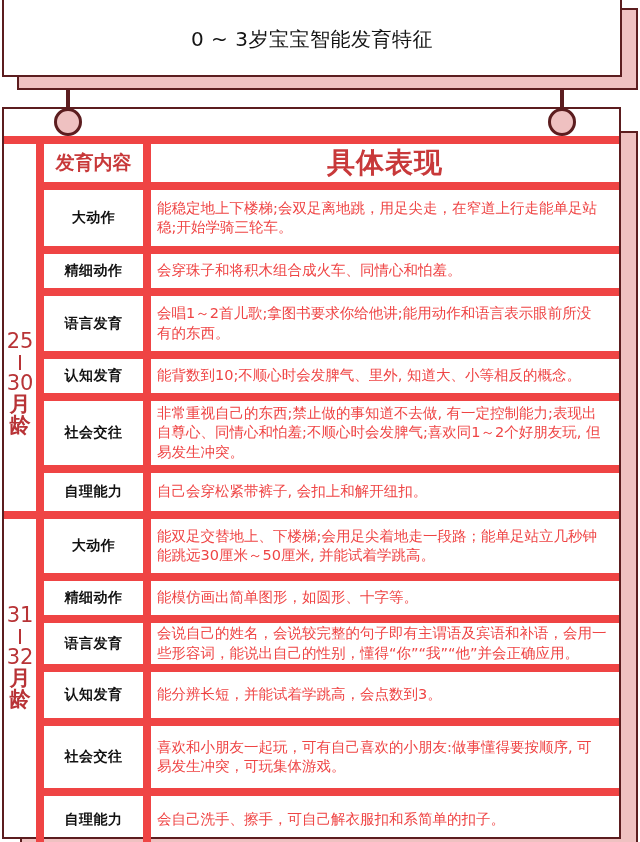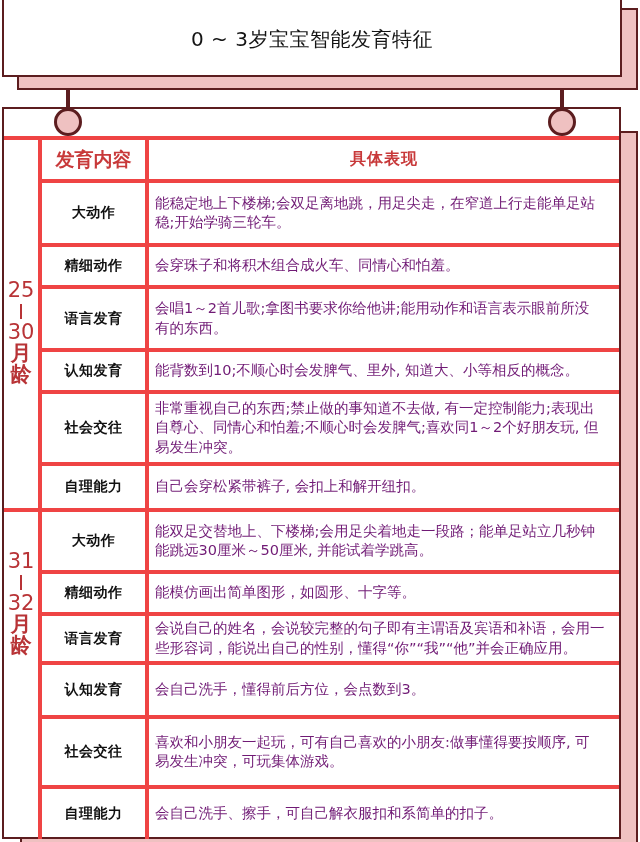--- a/index.html
+++ b/index.html
@@ -16,32 +16,32 @@
   .title-text { font-size:20px; color:#141414; letter-spacing:0.5px; padding-top:4px; }
   .connector { width:4px; height:22px; top:88px; background:#5c1d1f; }
   .circle { width:28px; height:28px; top:108px; border-radius:50%; background:#efc1c1; border:3px solid #5c1d1f; z-index:5; }
   .main-shadow { left:20px; top:131px; width:618px; height:720px; background:#efc1c1; border:2px solid #5c1d1f; }
   .main-box { left:2px; top:107px; width:619px; height:732px; background:#fff; border:2.5px solid #5c1d1f; }
   table.grid {
     position:absolute; left:4px; top:136px; width:615px;
     border-collapse:collapse; table-layout:fixed;
     border-top:2px solid #5c1d1f; border-left:hidden; border-right:hidden; border-bottom:hidden;
   }
-  table.grid td, table.grid th { border:4px solid #ef4444; padding:0; }
+  table.grid td, table.grid th { border:8px solid #ef4444; padding:0; }
   col.c-age { width:36px; }
   col.c-cat { width:107px; }
   col.c-desc { width:472px; }
   th.h-cat, th.h-desc { color:#c8393a; font-weight:bold; font-size:19px; text-align:center; vertical-align:middle; }
-  th.h-desc { font-size:16px; letter-spacing:1px; }
+  th.h-desc { font-size:28px; letter-spacing:1px; }
   td.age { vertical-align:top; text-align:center; }
-  .age-label { display:flex; flex-direction:column; align-items:center; color:#b83336; font-size:21px; line-height:21px; }
+  .age-label { display:flex; flex-direction:column; align-items:center; color:#b83336; font-size:21px; line-height:21px;margin-top:47px; }
   .age-sep { display:block; width:2.5px; height:15px; background:#b83336; margin:3px 0 3px; }
   .age-unit { display:block; width:1.05em; word-break:break-all; text-align:center; font-weight:bold; }
   td.cat { text-align:center; vertical-align:middle; font-weight:bold; font-size:14px; color:#111; letter-spacing:0.5px; }
-  td.desc { vertical-align:middle; padding-left:6px !important; font-size:14.5px; line-height:19.5px; color:#701a75; white-space:pre; overflow:visible;margin-left:14px; }
+  td.desc { vertical-align:middle; padding-left:6px !important; font-size:14.5px; line-height:19.5px; color:#ef4444; white-space:pre; overflow:visible;margin-left:14px; }
 </style>
 </head>
 <body>
 
 <div class="abs title-shadow"></div>
 <div class="abs title-box">
   <div class="title-text">0 ~ 3岁宝宝智能发育特征</div>
 </div>
 
 <div class="abs connector" style="left:66px;"></div>
@@ -119,21 +119,21 @@
       <td class="cat">精细动作</td>
       <td class="desc">能模仿画出简单图形，如圆形、十字等。</td>
     </tr>
     <tr style="height:49px;">
       <td class="cat">语言发育</td>
       <td class="desc">会说自己的姓名，会说较完整的句子即有主谓语及宾语和补语，会用一
 些形容词，能说出自己的性别，懂得“你”“我”“他”并会正确应用。</td>
     </tr>
     <tr style="height:54px;">
       <td class="cat">认知发育</td>
-      <td class="desc">会自己洗手，懂得前后方位，会点数到3。</td>
+      <td class="desc">能分辨长短，并能试着学跳高，会点数到3。</td>
     </tr>
     <tr style="height:70px;">
       <td class="cat">社会交往</td>
       <td class="desc">喜欢和小朋友一起玩，可有自己喜欢的小朋友:做事懂得要按顺序, 可
 易发生冲突，可玩集体游戏。</td>
     </tr>
     <tr style="height:52px;">
       <td class="cat">自理能力</td>
       <td class="desc">会自己洗手、擦手，可自己解衣服扣和系简单的扣子。</td>
     </tr>

